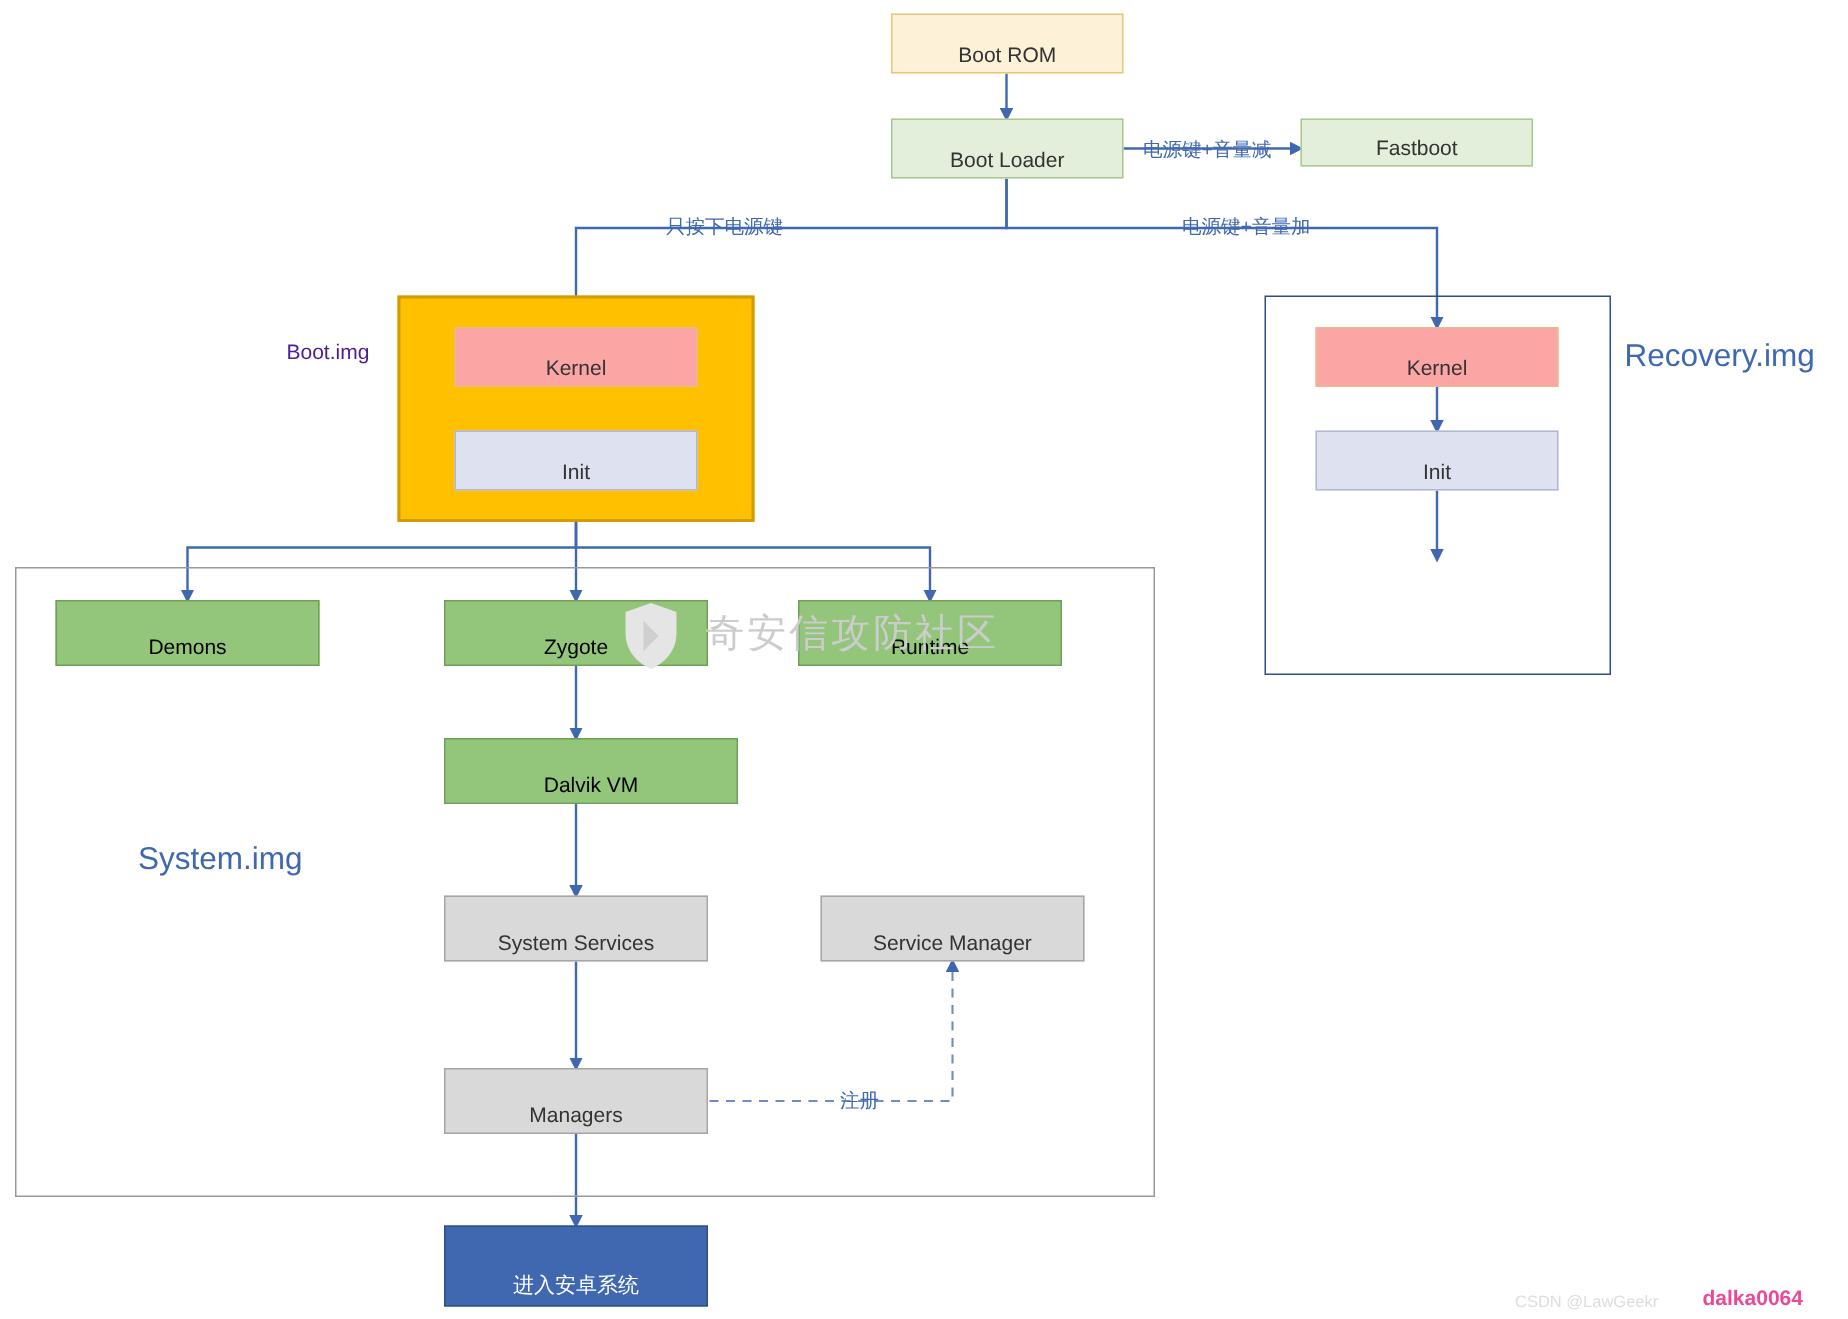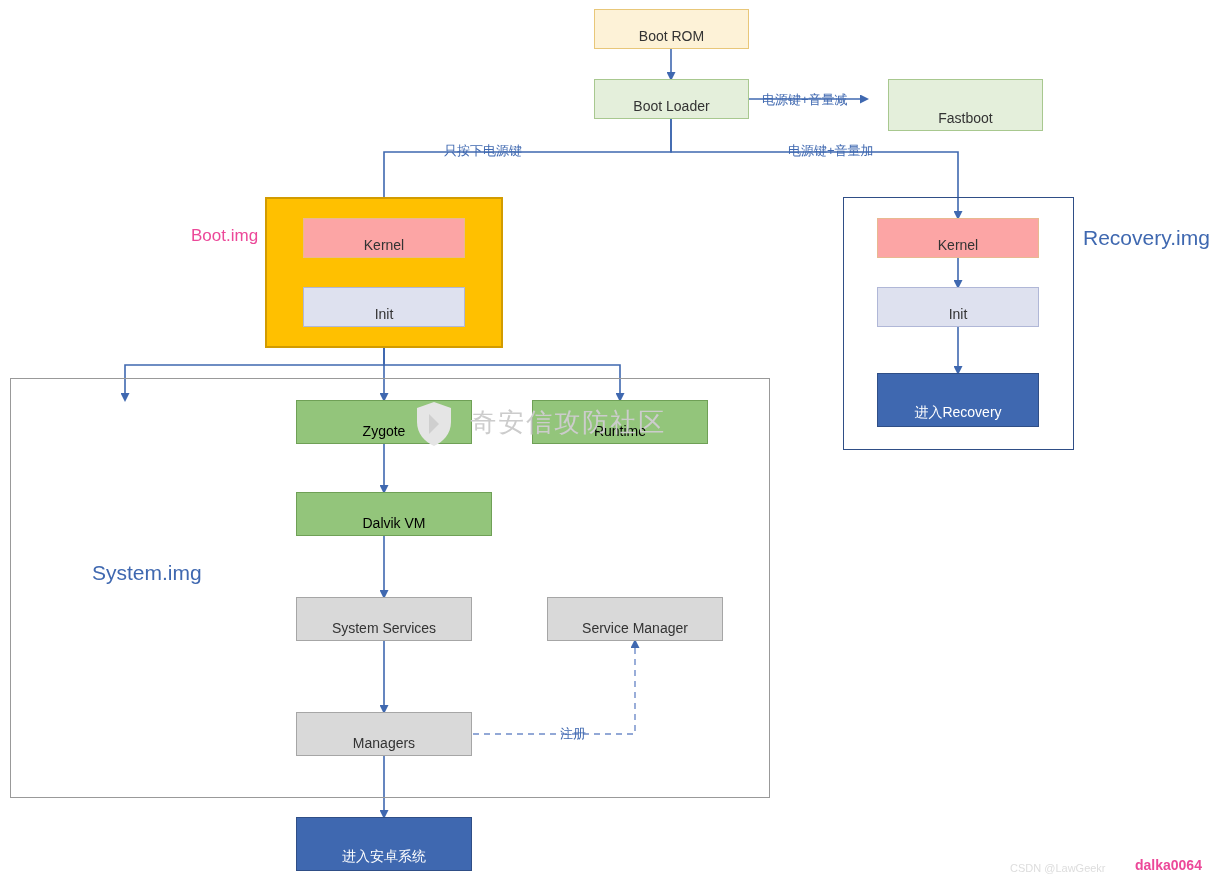--- a/index.html
+++ b/index.html
@@ -8,21 +8,21 @@
 .cream{background:#fdf2d7;border-color:#e8c779}
 .pale-green{background:#e4efdb;border-color:#a8c88f}
 .green{background:#93c57b;border-color:#6fa056;color:#000}
 .peach{background:#fca5a5;border-color:#e8b990}
 .lilac{background:#dee1ef;border-color:#b0b7d7}
 .blue-fill{background:#3f68b0;border-color:#2f4e86;color:#fff;font-weight:500}
 .grey{background:#d9d9d9;border-color:#a6a6a6}
 .frame-boot{background:#ffc000;border-color:#d29b00}
 .frame-system{background:transparent;border-color:#999}
 .frame-recovery{background:transparent;border-color:#2f4e86}
-.label-orange{color:#ec4899;font-size:17px}
+.label-orange{color:#4c1d95;font-size:14px}
 .label-blue{color:#3f68b0;font-size:21px}
 .edge-label{position:absolute;color:#3f68b0;font-size:13px;white-space:nowrap}
 .wm{position:absolute;color:#ccc;font-size:26px;letter-spacing:2px}
 .wm svg{vertical-align:middle;margin-right:6px}
 .attr{position:absolute;color:#ddd;font-size:11px}
 .attr2{position:absolute;color:#ec4899;font-size:14px;font-weight:bold}
 svg.wires{position:absolute;left:0;top:0;pointer-events:none}
 </style>
 </head>
 <body>
@@ -70,21 +70,21 @@
       <path d="M473,734 L635,734 L635,641"></path>
     </g>
   </svg>
 
   <div class="box cream" style="left:594px;top:9px;width:155px;height:40px">
       <span>Boot ROM</span>
     </div>
   <div class="box pale-green" style="left:594px;top:79px;width:155px;height:40px">
       <span>Boot Loader</span>
     </div>
-  <div class="box pale-green" style="left:888px;top:79px;width:155px;height:52px">
+  <div class="box pale-green" style="left:867px;top:79px;width:155px;height:32px">
       <span>Fastboot</span>
     </div>
 
   <div class="edge-label" style="left:762px;top:91px">电源键+音量减</div>
   <div class="edge-label" style="left:444px;top:142px">只按下电源键</div>
   <div class="edge-label" style="left:788px;top:142px">电源键+音量加</div>
   <div class="edge-label" style="left:560px;top:725px">注册</div>
 
   <div class="box frame-boot" style="left:265px;top:197px;width:238px;height:151px;border-width:2px"></div>
   <div class="label-orange" style="position:absolute;left:191px;top:226px">Boot.img</div>
@@ -96,27 +96,27 @@
     </div>
 
   <div class="box frame-recovery" style="left:843px;top:197px;width:231px;height:253px"></div>
   <div class="label-blue" style="position:absolute;left:1083px;top:226px">Recovery.img</div>
   <div class="box peach" style="left:877px;top:218px;width:162px;height:40px">
       <span>Kernel</span>
     </div>
   <div class="box lilac" style="left:877px;top:287px;width:162px;height:40px">
       <span>Init</span>
     </div>
-  <div class="box blue-fill" style="left:877px;top:373px;width:162px;height:54px">
-      <span>进入Recovery</span>
-    </div>
 
   <div class="box frame-system" style="left:10px;top:378px;width:760px;height:420px"></div>
   <div class="label-blue" style="position:absolute;left:92px;top:561px">System.img</div>
 
+  <div class="box green" style="left:37px;top:400px;width:176px;height:44px">
+      <span>Demons</span>
+    </div>
   <div class="box green" style="left:296px;top:400px;width:176px;height:44px">
       <span>Zygote</span>
     </div>
   <div class="box green" style="left:532px;top:400px;width:176px;height:44px">
       <span>Runtime</span>
     </div>
   <div class="box green" style="left:296px;top:492px;width:196px;height:44px">
       <span>Dalvik VM</span>
     </div>
   <div class="box grey" style="left:296px;top:597px;width:176px;height:44px">

